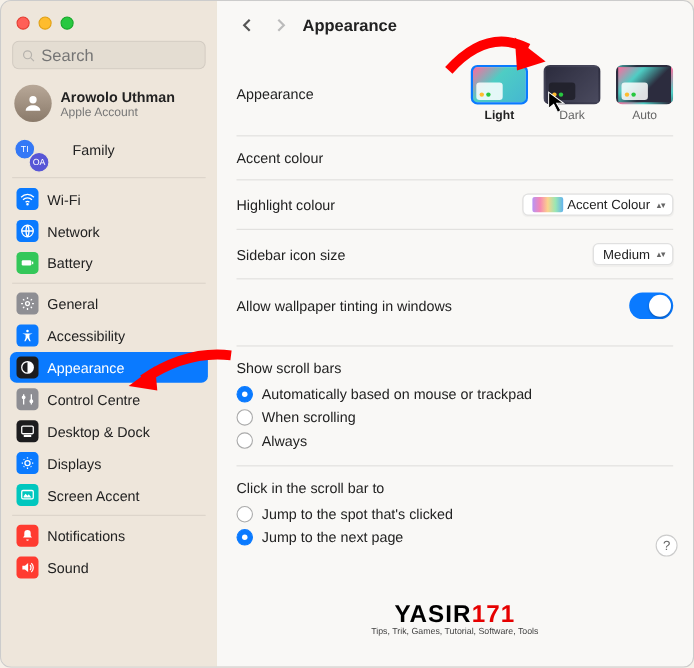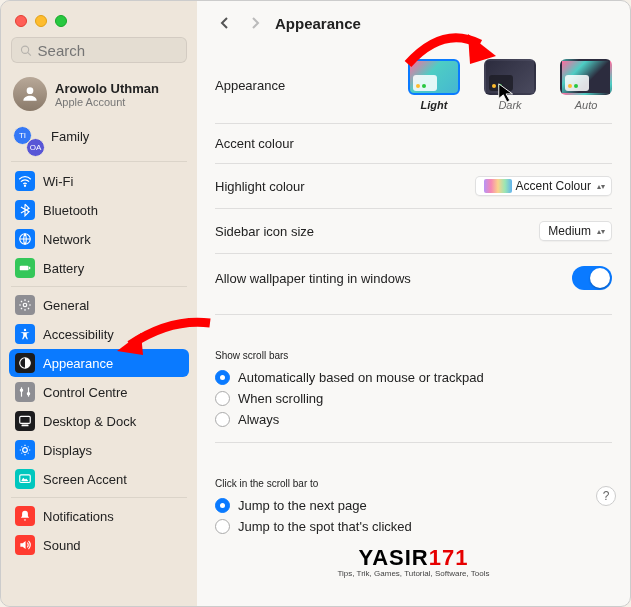--- a/index.html
+++ b/index.html
@@ -11,39 +11,39 @@
 .t-close { background:#ff5f57; border:1px solid #e33e32;}
 .t-min { background:#febc2e; border:1px solid #e1a116;}
 .t-max { background:#28c840; border:1px solid #17a82a;}
 .search { display:flex; align-items:center; gap:6px; background:rgba(0,0,0,0.04); border:1px solid rgba(0,0,0,0.08); border-radius:6px; padding:4px 8px; margin:0 2px 10px 2px; height:26px;}
 .search svg { width:13px; height:13px; opacity:0.5;}
 .search input { border:none; background:transparent; outline:none; font-size:15px; color:#888; width:100%;}
 .user-row { display:flex; align-items:center; gap:8px; padding:4px 4px 10px 4px;}
 .avatar { width:34px; height:34px; border-radius:50%; background:linear-gradient(#b8a898,#8a7a6a); display:flex; align-items:center; justify-content:center; color:#fff; font-size:16px;}
 .user-name { font-size:13px; font-weight:600; color:#222;}
 .user-sub { font-size:11px; color:#777;}
-.family-row { display:flex; align-items:center; gap:4px; padding:4px 4px 10px 4px;}
+.family-row { display:flex; align-items:center; gap:19px; padding:4px 4px 10px 4px;}
 .fam-icons { position:relative; width:34px; height:22px;}
 .fam-icons .c1,.fam-icons .c2 { position:absolute; width:19px; height:19px; border-radius:50%; background:#d8cfc0; display:flex; align-items:center; justify-content:center; font-size:8px; color:#fff; border:1.5px solid #ede6da;}
 .fam-icons .c1{left:0;top:1px;background:#3478f6;}
 .fam-icons .c2{left:13px;top:13px;background:#5856d6;}
 .family-label{font-size:13px;color:#222;}
 .divider { height:1px; background:rgba(0,0,0,0.08); margin:4px 2px;}
 .sb-item { display:flex; align-items:center; gap:8px; padding:4px 6px; border-radius:6px; margin:1px 0; font-size:13px; color:#222; cursor:pointer;}
 .sb-item .icn { width:20px; height:20px; border-radius:4px; display:flex; align-items:center; justify-content:center; color:#fff; flex-shrink:0;}
 .sb-item.selected { background:#0a7aff; color:#fff; border-radius:6px;}
 .sb-item.selected .label{color:#fff;}
 .main { flex:1; padding:0; overflow-y:auto; position:relative;}
 .topbar { display:flex; align-items:center; gap:10px; padding:12px 18px 8px 18px;}
 .nav-btn { width:20px; height:20px; display:flex; align-items:center; justify-content:center; color:#888; cursor:pointer;}
 .nav-btn.active{color:#333;}
 .title { font-size:15px; font-weight:700; color:#222;}
 .content { padding:8px 18px 20px 18px;}
 .section-row { display:flex; justify-content:space-between; align-items:center; padding:10px 0; font-size:13px; color:#222;}
-.appearance-previews { display:flex; gap:24px;font-style:italic;}
+.appearance-previews { display:flex; gap:14px;}
 .preview { width:52px; text-align:center; cursor:pointer;}
 .preview .thumb { width:52px; height:36px; border-radius:6px; background:#ddd; position:relative; overflow:hidden; border:2px solid transparent;}
 .preview.selected .thumb { border:2.5px solid #0a7aff;}
 .preview .cap { font-size:11px; color:#666; margin-top:4px;}
 .preview.selected .cap { color:#222; font-weight:600;}
 .thumb.light { background:linear-gradient(135deg,#ff6b9d 0%,#4ecdc4 40%,#45b7d1 100%);}
 .thumb.dark { background:linear-gradient(135deg,#2c2c3e,#4a4a5e);}
 .thumb.auto { background:linear-gradient(135deg,#ff6b9d 0%,#4ecdc4 30%,#2c2c3e 60%);}
 .thumb::after{content:"";position:absolute;bottom:2px;left:3px;width:24px;height:16px;background:rgba(255,255,255,0.85);border-radius:3px;}
 .thumb.dark::after{background:rgba(30,30,40,0.85);}
@@ -54,21 +54,21 @@
 .accent-dots .dot { width:16px; height:16px; border-radius:50%; cursor:pointer;}
 .multicolor { background:conic-gradient(#ff453a,#ff9f0a,#ffd60a,#32d74b,#0a84ff,#bf5af2,#ff453a);}
 .accent-cap { font-size:10px; color:#888; margin-top:3px; margin-right:auto; margin-left:2px;}
 .dropdown { display:flex; align-items:center; gap:4px; background:#fff; border:1px solid rgba(0,0,0,0.12); border-radius:5px; padding:2px 6px 2px 8px; font-size:12px; cursor:pointer; box-shadow:0 1px 1px rgba(0,0,0,0.04);}
 .dropdown .swatch { width:28px; height:14px; border-radius:2px; background:linear-gradient(90deg,#b794f6,#f687b3,#fbd38d,#9ae6b4,#63b3ed);}
 .chevrons { display:flex; flex-direction:column; line-height:5px; font-size:8px; color:#666; margin-left:2px;}
 .toggle { width:40px; height:24px; background:#0a7aff; border-radius:12px; position:relative; cursor:pointer;}
 .toggle::after{content:"";position:absolute;right:2px;top:2px;width:20px;height:20px;background:#fff;border-radius:50%;box-shadow:0 1px 2px rgba(0,0,0,0.3);}
 .hr { height:1px; background:rgba(0,0,0,0.1); margin:2px 0;}
 .group { padding:10px 0;}
-.group-title { font-size:10px; color:#222; margin-bottom:6px;margin-top:23px;}
+.group-title { font-size:13px; color:#222; margin-bottom:6px;}
 .radio-row { display:flex; align-items:center; gap:8px; padding:3px 0; font-size:13px; color:#222; cursor:pointer;}
 .radio { width:15px; height:15px; border-radius:50%; border:1px solid #aaa; background:#fff; display:flex; align-items:center; justify-content:center;}
 .radio.checked { border-color:#0a7aff; background:#0a7aff;}
 .radio.checked::after{content:"";width:5px;height:5px;background:#fff;border-radius:50%;}
 .help-btn { position:absolute; right:14px; bottom:100px; width:20px; height:20px; border-radius:50%; background:#fff; border:1px solid #ccc; display:flex; align-items:center; justify-content:center; font-size:12px; color:#666; cursor:pointer;}
 .watermark { position:absolute; left:50%; bottom:28px; transform:translateX(-50%); text-align:center; pointer-events:none;}
 .watermark .w1 { font-size:22px; font-weight:800; letter-spacing:1px;}
 .watermark .w1 .red{color:#e60000;}
 .watermark .w2 { font-size:8px; color:#444; margin-top:-2px;}
 .arrow-red { position:absolute; color:#ff0000; pointer-events:none; z-index:50;}
@@ -120,28 +120,20 @@
             <svg width="14" height="14" viewBox="0 0 24 24" fill="none" stroke="#fff" stroke-width="2">
               <path d="M2 9c6-6 14-6 20 0M5 13c4-4 10-4 14 0M9 17c2-2 4-2 6 0"></path>
               <circle cx="12" cy="20" r="1" fill="#fff"></circle>
             </svg>
           </div>
           <span class="label">Wi-Fi</span>
         </div>
         <div class="sb-item">
           <div class="icn" style="background: rgb(10, 122, 255);">
             <svg width="14" height="14" viewBox="0 0 24 24" fill="none" stroke="#fff" stroke-width="2">
-              <path d="M12 2v20l7-7-14-8m0 10l14-8-7-7"></path>
-            </svg>
-          </div>
-          <span class="label">Bluetooth</span>
-        </div>
-        <div class="sb-item">
-          <div class="icn" style="background: rgb(10, 122, 255);">
-            <svg width="14" height="14" viewBox="0 0 24 24" fill="none" stroke="#fff" stroke-width="2">
               <circle cx="12" cy="12" r="9"></circle>
               <path d="M3 12h18M12 3c3 3 3 15 0 18M12 3c-3 3-3 15 0 18"></path>
             </svg>
           </div>
           <span class="label">Network</span>
         </div>
         <div class="sb-item">
           <div class="icn" style="background: rgb(52, 199, 89);">
             <svg width="14" height="14" viewBox="0 0 24 24" fill="#fff">
               <rect x="3" y="8" width="15" height="8" rx="2"></rect>
@@ -329,26 +321,26 @@
               <span>Always</span>
             </div>
           </div>
       </div>
       <div class="hr"></div>
 
       <div class="group">
         <div class="group-title">Click in the scroll bar to</div>
         <div id="scrollclick-opts">
             <div class="radio-row">
+              <div class="radio"></div>
+              <span>Jump to the spot that's clicked</span>
+            </div>
+            <div class="radio-row">
               <div class="radio checked"></div>
               <span>Jump to the next page</span>
-            </div>
-            <div class="radio-row">
-              <div class="radio"></div>
-              <span>Jump to the spot that's clicked</span>
             </div>
           </div>
       </div>
     </div>
 
     <div class="help-btn">?</div>
 
     <div class="watermark">
       <div class="w1"><span>YASIR</span><span class="red">171</span></div>
       <div class="w2">Tips, Trik, Games, Tutorial,  Software, Tools</div>

